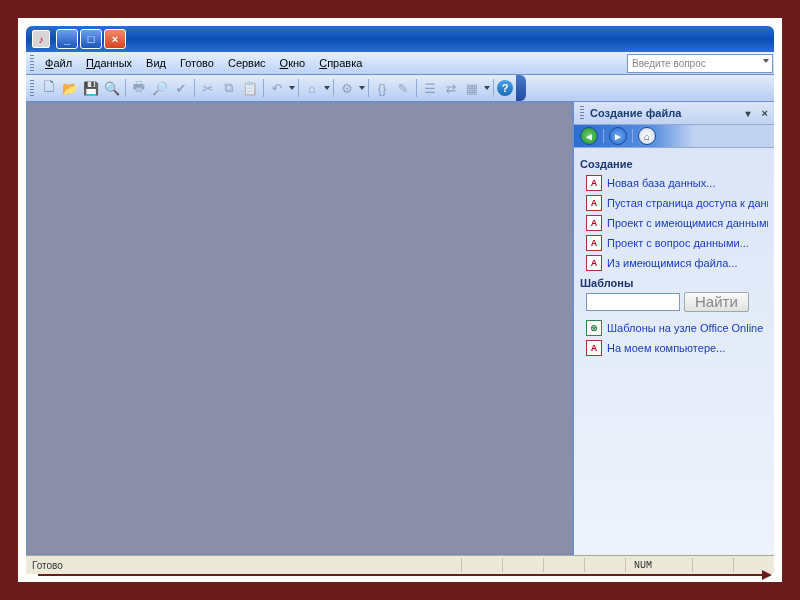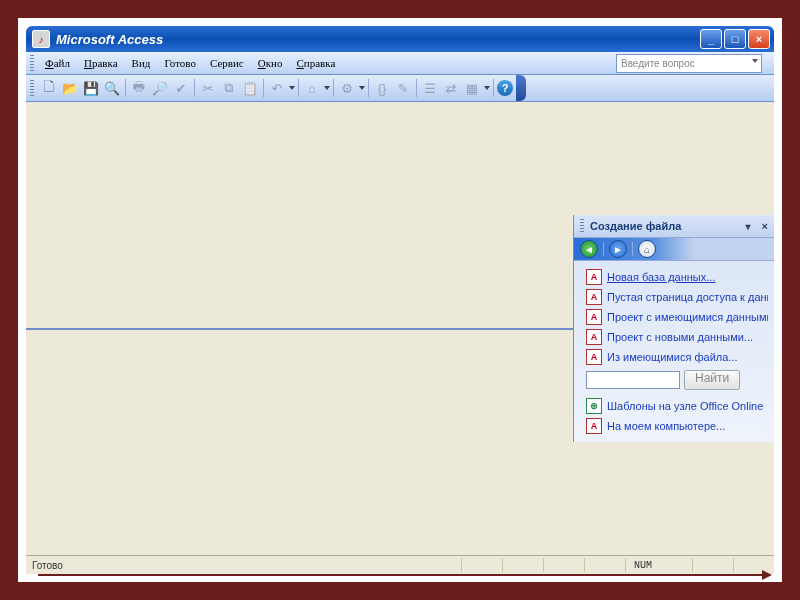--- a/index.html
+++ b/index.html
@@ -89,26 +89,25 @@
     padding-left: 4px;
   }
   .menu-grip {
     width: 4px; height: 16px;
     background: repeating-linear-gradient(to bottom, #6b84b0 0 1px, transparent 1px 3px);
     margin-right: 4px;
   }
   .menuitem {
     padding: 2px 7px;
     cursor: default;
-    font-family: Liberation Serif, serif;
   }
   .menuitem u { text-decoration: underline; }
   .qbox {
     margin-left: auto;
-    margin-right: 12px;
+    margin-right: 1px;
     width: 140px;
     height: 17px;
     background: #fff;
     border: 1px solid #7a97c7;
     font-size: 10px;
     color: #888;
     padding-left: 4px;
     display:flex;align-items:center;
     position:relative;
   }
@@ -147,21 +146,21 @@
   }
   .toolbar-end {
     width:10px;height:26px;
     background:linear-gradient(to bottom,#4a7acc,#214a9e);
     margin-left:2px;
     border-top-right-radius:6px;
     border-bottom-right-radius:6px;
   }
   
   .workrow {
-    flex:1; display:flex; background:#ece9d8;align-items:center;
+    flex:1; display:flex; background:#ece9d8;
   }
   .workspace {
     flex:1; background:#8a8fa7; border:1px solid #6f8ec9; margin:0; position:relative;
   }
   .taskpane {
     width:200px;
     background:linear-gradient(to bottom,#d9e4f7,#eef3fb);
     border-left:1px solid #6f8ec9;
     display:flex;flex-direction:column;
     font-size:11px;
@@ -211,21 +210,21 @@
     border:1px solid #b03030;background:#fff;
     display:flex;align-items:center;justify-content:center;
     color:#c02;font-size:9px;font-weight:bold;
   }
   .tp-linkicon.web{border-color:#2a8a4a;color:#2a8a4a;}
   .search-row{margin:3px 0 6px 6px;display:flex;gap:4px;align-items:center;}
   .search-label{color:#333;padding-left:6px;}
   .search-input{width:92px;height:16px;border:1px solid #7a97c7;background:#fff;}
   .search-btn{
     height:18px;border:1px solid #9aa;background:linear-gradient(to bottom,#fafafa,#e2e2e2);
-    font-size:12px;color:#888;padding:0 10px;border-radius:2px;
+    font-size:15px;color:#888;padding:0 10px;border-radius:2px;
   }
   
   .statusbar{
     height:18px;background:#ece9d8;border-top:1px solid #aca899;
     display:flex;align-items:center;font-size:10px;color:#333;
   }
   .statusbar .cell{border-left:1px solid #c9c2ae;height:14px;padding:0 8px;display:flex;align-items:center;}
   .statusbar .cell:first-child{border-left:none;flex:0 0 auto;padding-left:6px;}
   .statusbar .stretch{flex:1;}
   .statusbar .mini{width:24px;}
@@ -239,32 +238,31 @@
   }
 </style>
 </head>
 <body>
 
 <div class="frame">
   <div class="inner">
 
     <div class="titlebar">
       <div class="app-icon">♪</div>
-      <div class="title-text">Microsoft Access</div>
       <div class="winbtns">
         <div class="winbtn min">_</div>
         <div class="winbtn max">□</div>
         <div class="winbtn close">×</div>
       </div>
     </div>
 
     <div class="menubar">
       <div class="menu-grip"></div>
       <div class="menuitem"><u>Ф</u><span></span><span>айл</span></div>
-      <div class="menuitem"><u>П</u><span>равка</span></div>
+      <div class="menuitem"><u>П</u><span>данных</span></div>
       <div class="menuitem"><span>Вид</span></div>
       <div class="menuitem"><span>Готово</span></div>
       <div class="menuitem"><span>Сервис</span></div>
       <div class="menuitem"><u>О</u><span>кно</span></div>
       <div class="menuitem"><u>С</u><span>правка</span></div>
       <div class="qbox">
         <span>Введите вопрос</span>
         <div class="qbox-arrow"></div>
       </div>
     </div>
@@ -317,42 +315,44 @@
           <div class="tp-close">×</div>
         </div>
         <div class="tp-nav">
           <div class="navbtn back">◄</div>
           <div class="navsep"></div>
           <div class="navbtn">►</div>
           <div class="navsep"></div>
           <div class="navbtn" style="background:radial-gradient(circle,#fff,#cfd9ec);color:#345;">⌂</div>
         </div>
         <div class="tp-body">
+          <div class="section-title">Создание</div>
 
           <div class="tp-link">
             <div class="tp-linkicon">A</div>
             <span>Новая база данных...</span>
           </div>
           <div class="tp-link">
             <div class="tp-linkicon">A</div>
             <span>Пустая страница доступа к данным</span>
           </div>
           <div class="tp-link">
             <div class="tp-linkicon">A</div>
             <span>Проект с имеющимися данными...</span>
           </div>
           <div class="tp-link">
             <div class="tp-linkicon">A</div>
-            <span>Проект с новыми данными...</span>
+            <span>Проект с вопрос данными...</span>
           </div>
           <div class="tp-link">
             <div class="tp-linkicon">A</div>
             <span>Из имеющимися файла...</span>
           </div>
 
+          <div class="section-title">Шаблоны</div>
           <div class="search-row">
             <div class="search-input"></div>
             <div class="search-btn"><span>Найти</span></div>
           </div>
           <div class="tp-link">
             <div class="tp-linkicon web">⊛</div>
             <span>Шаблоны на узле Office Online</span>
           </div>
           <div class="tp-link">
             <div class="tp-linkicon">A</div>

